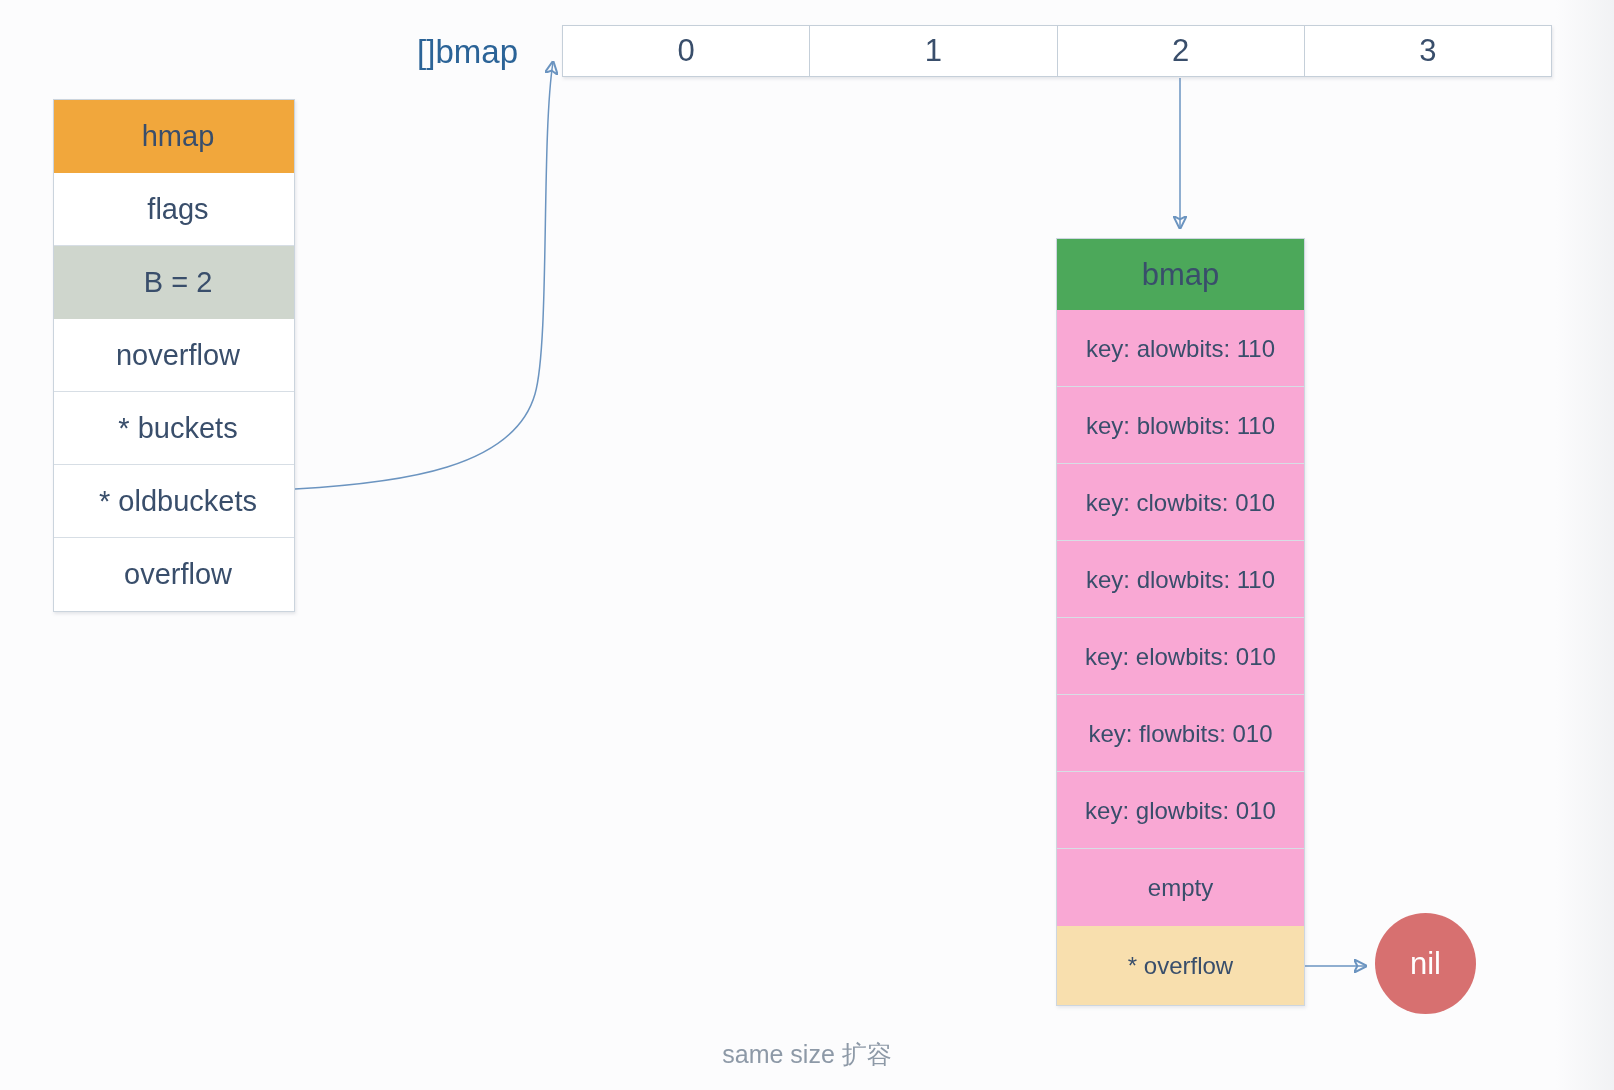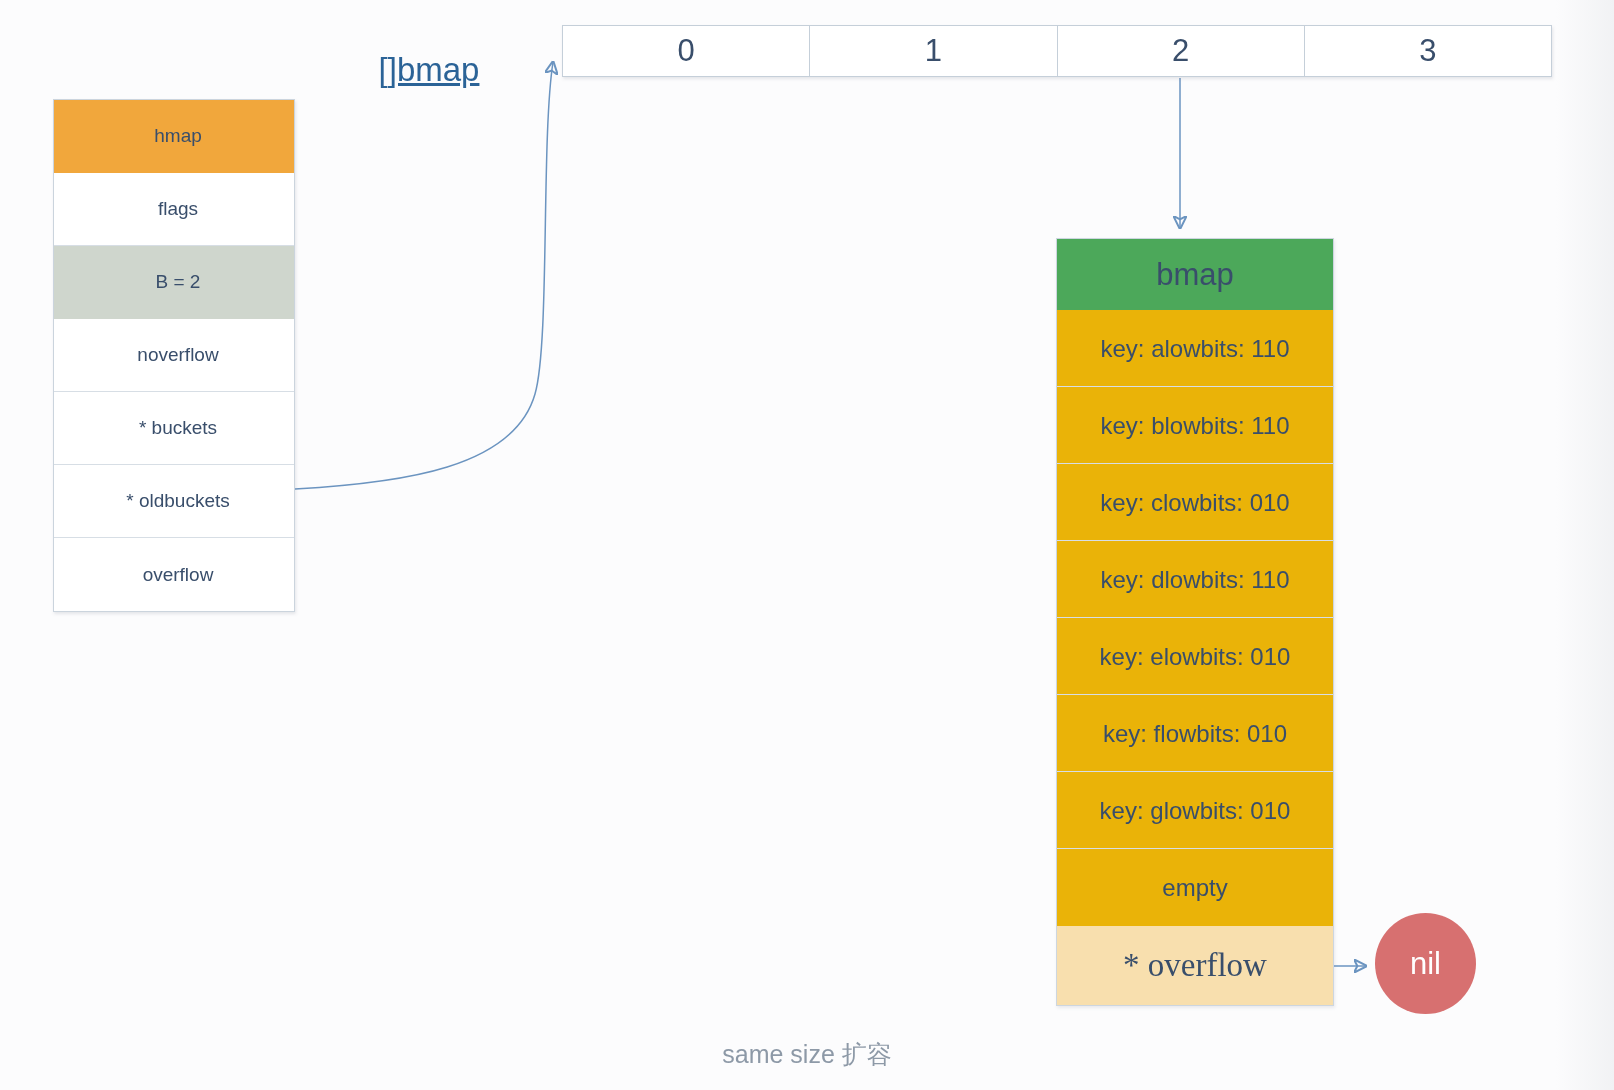--- a/index.html
+++ b/index.html
@@ -43,44 +43,43 @@
     box-shadow: 1px 2px 3px rgba(120,130,145,0.18);
     display: flex;
     flex-direction: column;
   }
   .hmap-table .cell {
     height: 73px;
     box-sizing: border-box;
     display: flex;
     align-items: center;
     justify-content: center;
-    font-size: 19px;
+    font-size: 29px;
     border-bottom: 1px solid #D7DEE5;
     padding-left: 8px;
   }
   .hmap-table .cell:last-child { border-bottom: none; }
   .hmap-table .header {
     background: #F1A73C;
     border-bottom: 1px solid #F1A73C;
   }
   .hmap-table .highlight {
     background: #CFD6CD;
     border-bottom: 1px solid #CFD6CD;
   }
 
   
   .array-label {
     position: absolute;
-    left: 340px; top: 51px;
+    left: 340px; top: 33px;
     width: 178px;
     z-index: 2;
-    text-align: center;
+    text-align: right;
     font-size: 33px;
     color: #2B6397;
-    text-decoration: underline;
   }
   .bucket-array {
     position: absolute;
     left: 562px; top: 25px;
     width: 990px; height: 52px;
     z-index: 2;
     background: #FFFFFF;
     border: 1px solid #C5CFD9;
     box-sizing: border-box;
     box-shadow: 1px 2px 3px rgba(120,130,145,0.18);
@@ -93,23 +92,23 @@
     justify-content: center;
     font-size: 31px;
     border-right: 1px solid #C5CFD9;
   }
   .bucket-array .acell:last-child { border-right: none; }
 
   
   .bmap-table {
     position: absolute;
     left: 1056px; top: 238px;
-    width: 278px;
-    z-index: 2;
-    background: #eab308;
+    width: 249px;
+    z-index: 2;
+    background: #f9a8d4;
     border: 1px solid #CDD6DF;
     box-sizing: border-box;
     box-shadow: 1px 2px 3px rgba(120,130,145,0.15);
     display: flex;
     flex-direction: column;
   }
   .bmap-table .bheader {
     height: 71px;
     box-sizing: border-box;
     background: #4CA85A;
@@ -137,22 +136,21 @@
     justify-content: center;
     font-size: 24px;
   }
   .bmap-table .overflow-row {
     height: 79px;
     box-sizing: border-box;
     background: #F8DFAE;
     display: flex;
     align-items: center;
     justify-content: center;
-    font-size: 33px;
-    font-family: Liberation Serif, serif;
+    font-size: 24px;
   }
 
   
   .nil-circle {
     position: absolute;
     left: 1375px; top: 913px;
     width: 101px; height: 101px;
     z-index: 2;
     border-radius: 50%;
     background: #D77070;

